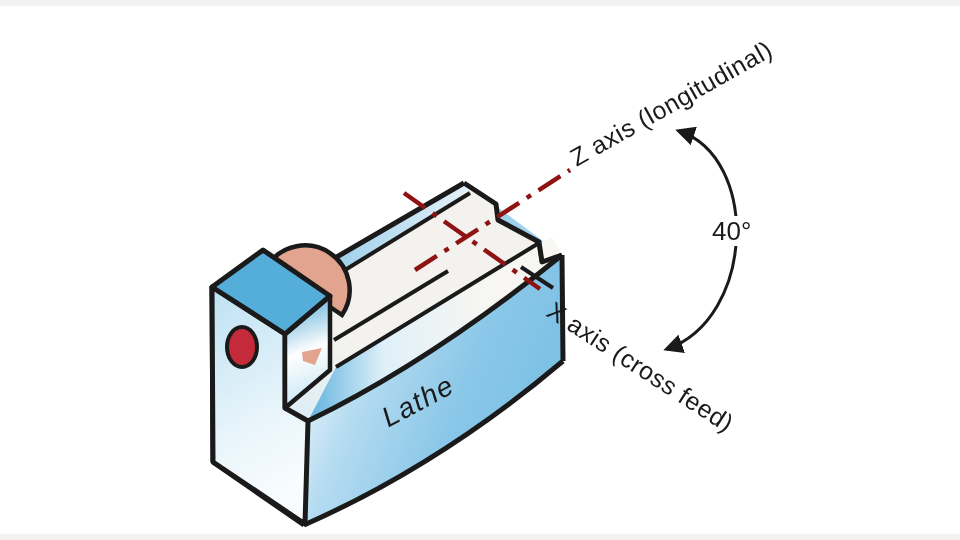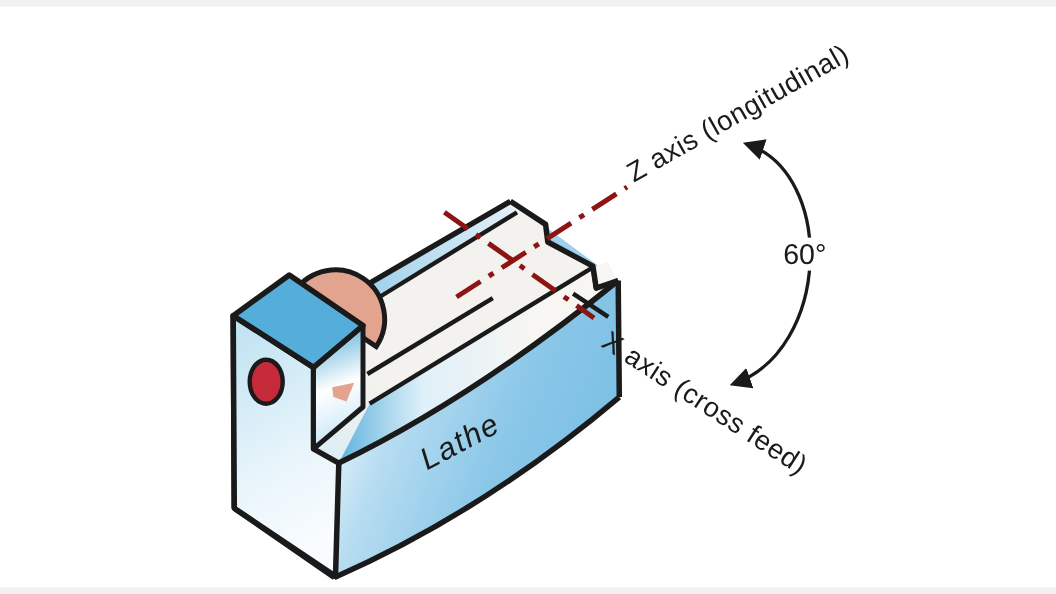--- a/index.html
+++ b/index.html
@@ -90,15 +90,15 @@
     <ellipse cx="242" cy="347" rx="15" ry="20" stroke="#1a1a1a" stroke-width="4" fill="#c42a3a"></ellipse>
 
     <path d="M415,270 L570,170" stroke-width="4.5" fill="none" stroke-dasharray="26 9 5 9" stroke="#8e1414"></path>
     <path d="M404,193 L540,289" stroke-width="4.5" fill="none" stroke-dasharray="26 9 5 9" stroke="#8e1414"></path>
 
     <path d="M679,131 C760,158 755,318 667,349" stroke="#1a1a1a" stroke-width="3" fill="none" marker-start="url(#arrowHead)" marker-end="url(#arrowHead)"></path>
   </svg>
 
   <div class="lbl lbl-z">Z axis (longitudinal)</div>
   <div class="lbl lbl-x">X axis (cross feed)</div>
-  <div class="lbl lbl-angle">60°</div>
+  <div class="lbl lbl-angle">40°</div>
   <div class="lbl lbl-lathe">Lathe</div>
 </div>
 
 </body></html>

